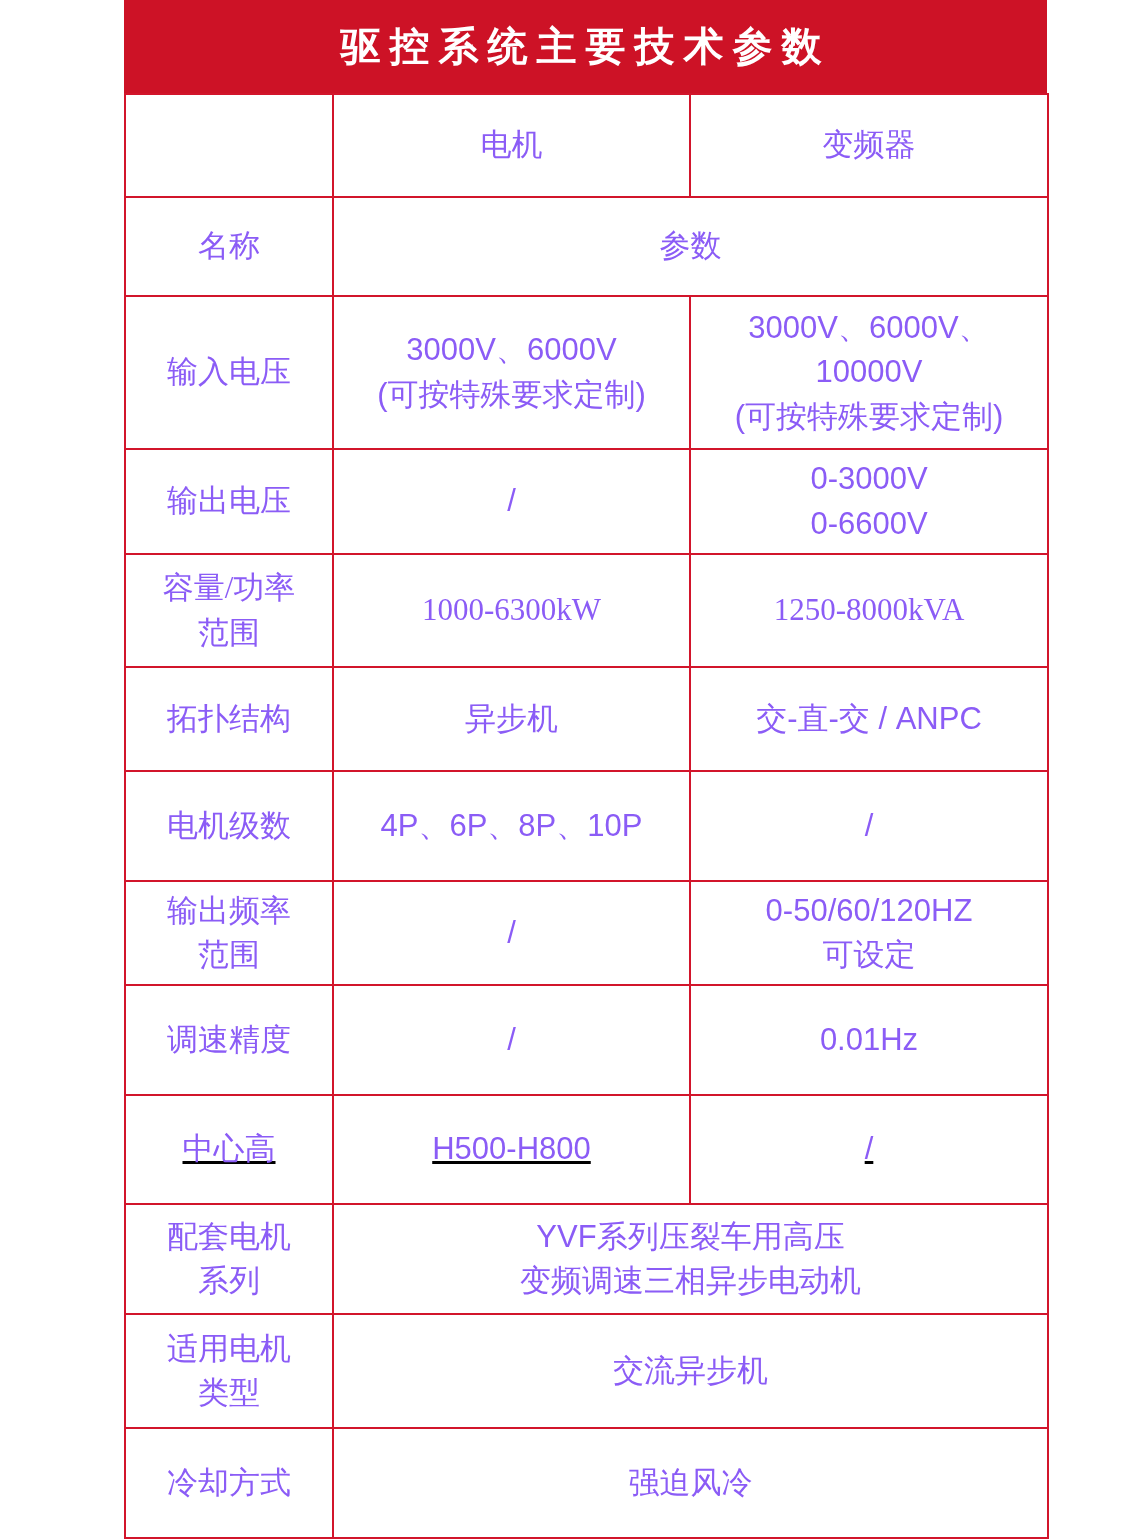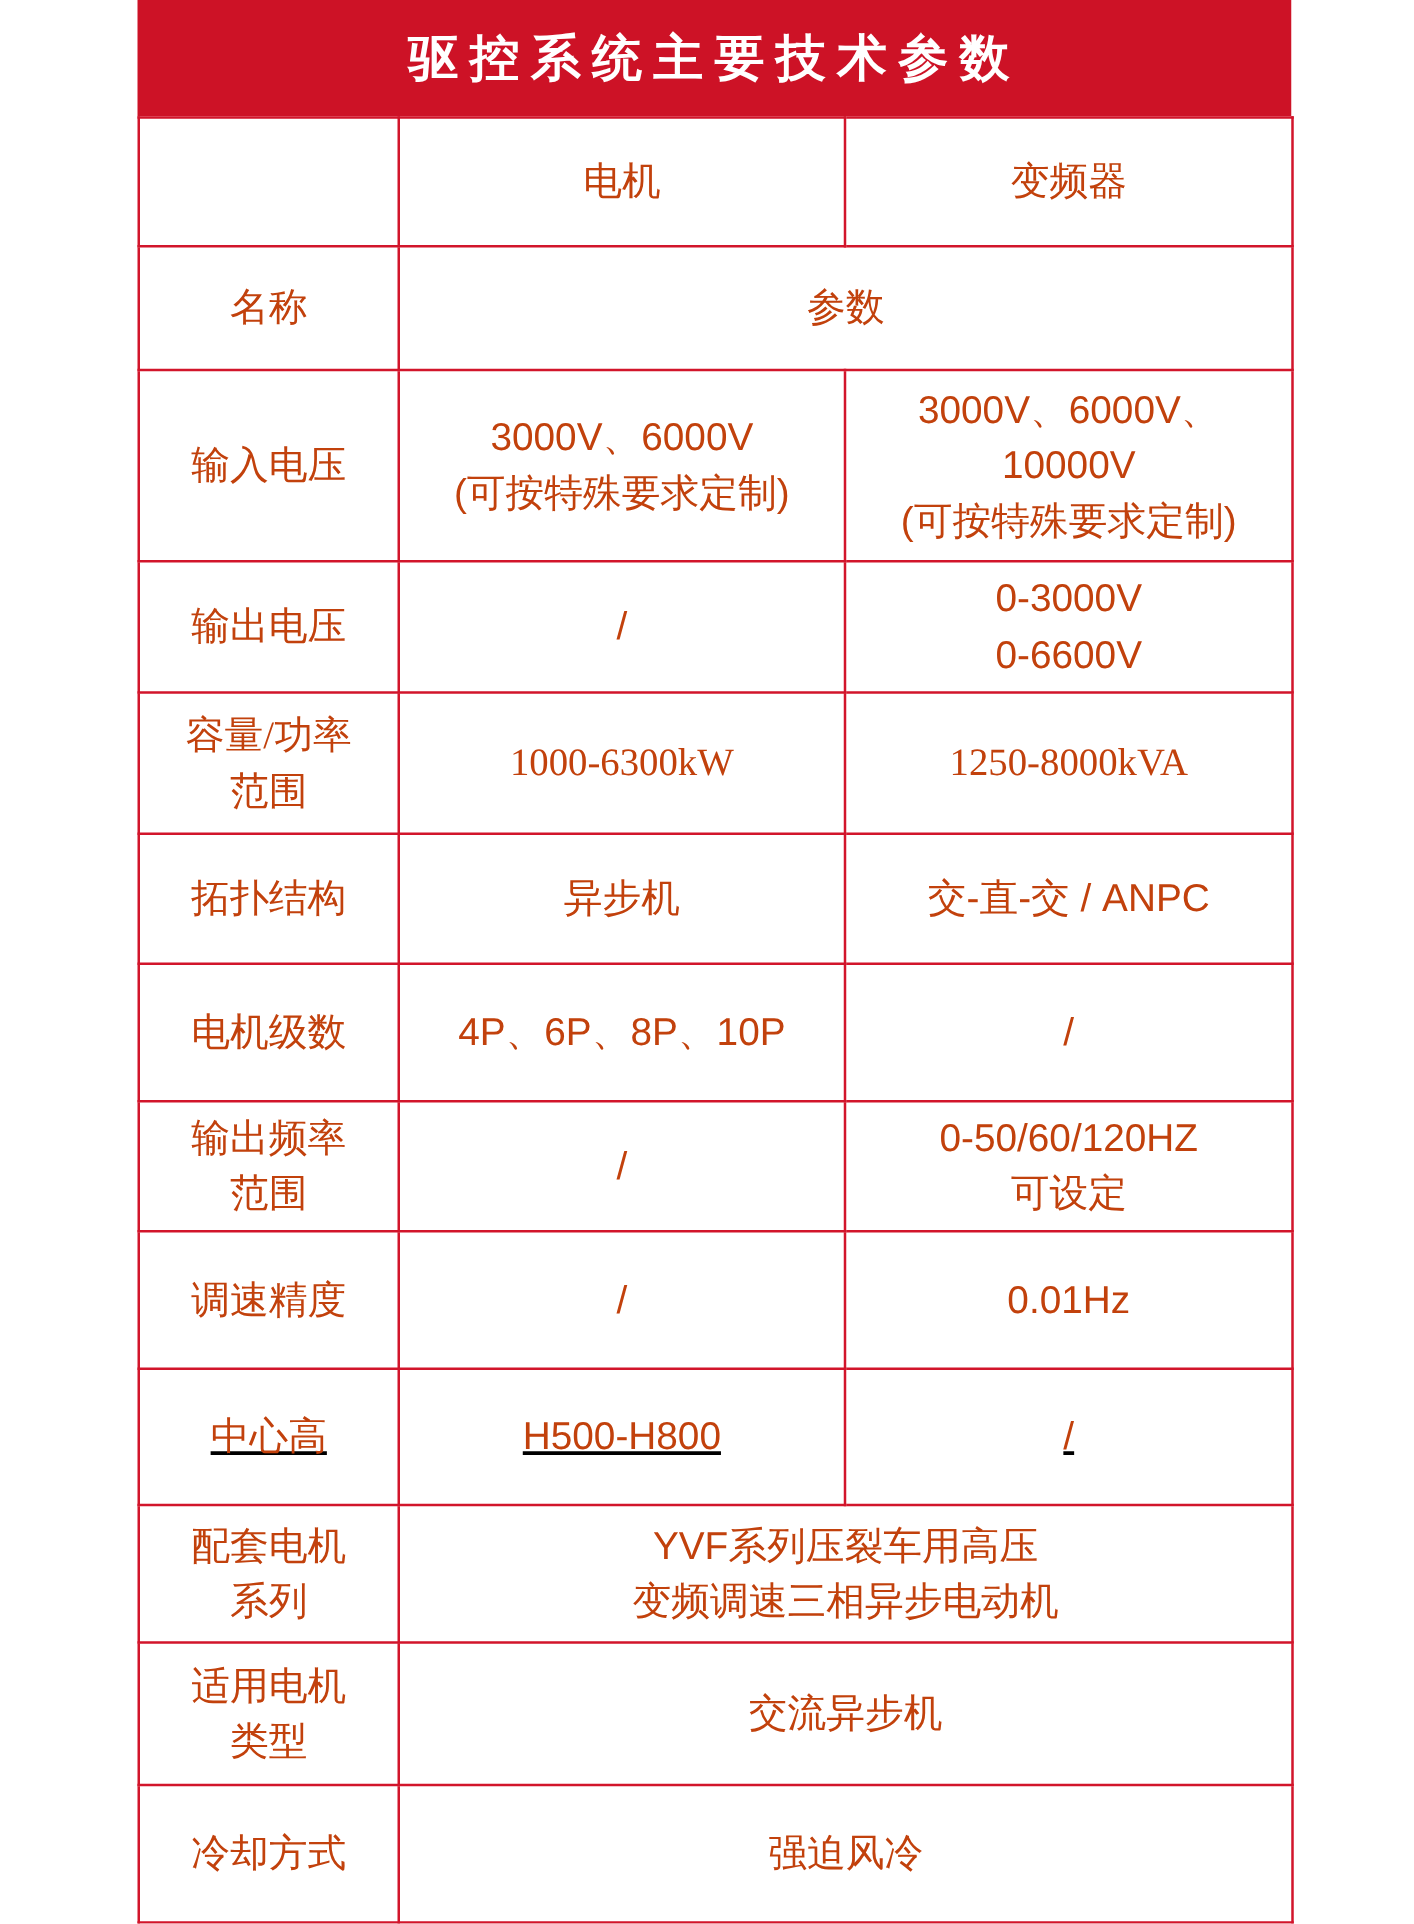--- a/index.html
+++ b/index.html
@@ -11,21 +11,21 @@
   }
   .page {
     position: relative;
     width: 1131px;
     height: 1539px;
     background: #ffffff;
     overflow: hidden;
   }
   .table-wrap {
     position: absolute;
-    left: 110px;
+    left: 124px;
     top: 0;
     width: 824px;
     border-radius: 21px;
   }
   .banner {
     width: 923px;
     height: 93px;
     background: #cd1226;
     color: #ffffff;
     display: flex;
@@ -37,21 +37,21 @@
   }
   table.spec {
     border-collapse: collapse;
     table-layout: fixed;
     width: 923px;
   }
   table.spec td {
     border: 2px solid #d2152b;
     text-align: center;
     vertical-align: middle;
-    color: #c2410c;
+    color: #8b5cf6;
     font-size: 31px;
     line-height: 1.42;
     padding: 4px 8px;
     white-space: pre-line;
     overflow: hidden;
   }
   td.align-left {
     text-align: left;
     padding-left: 14px;
   }

